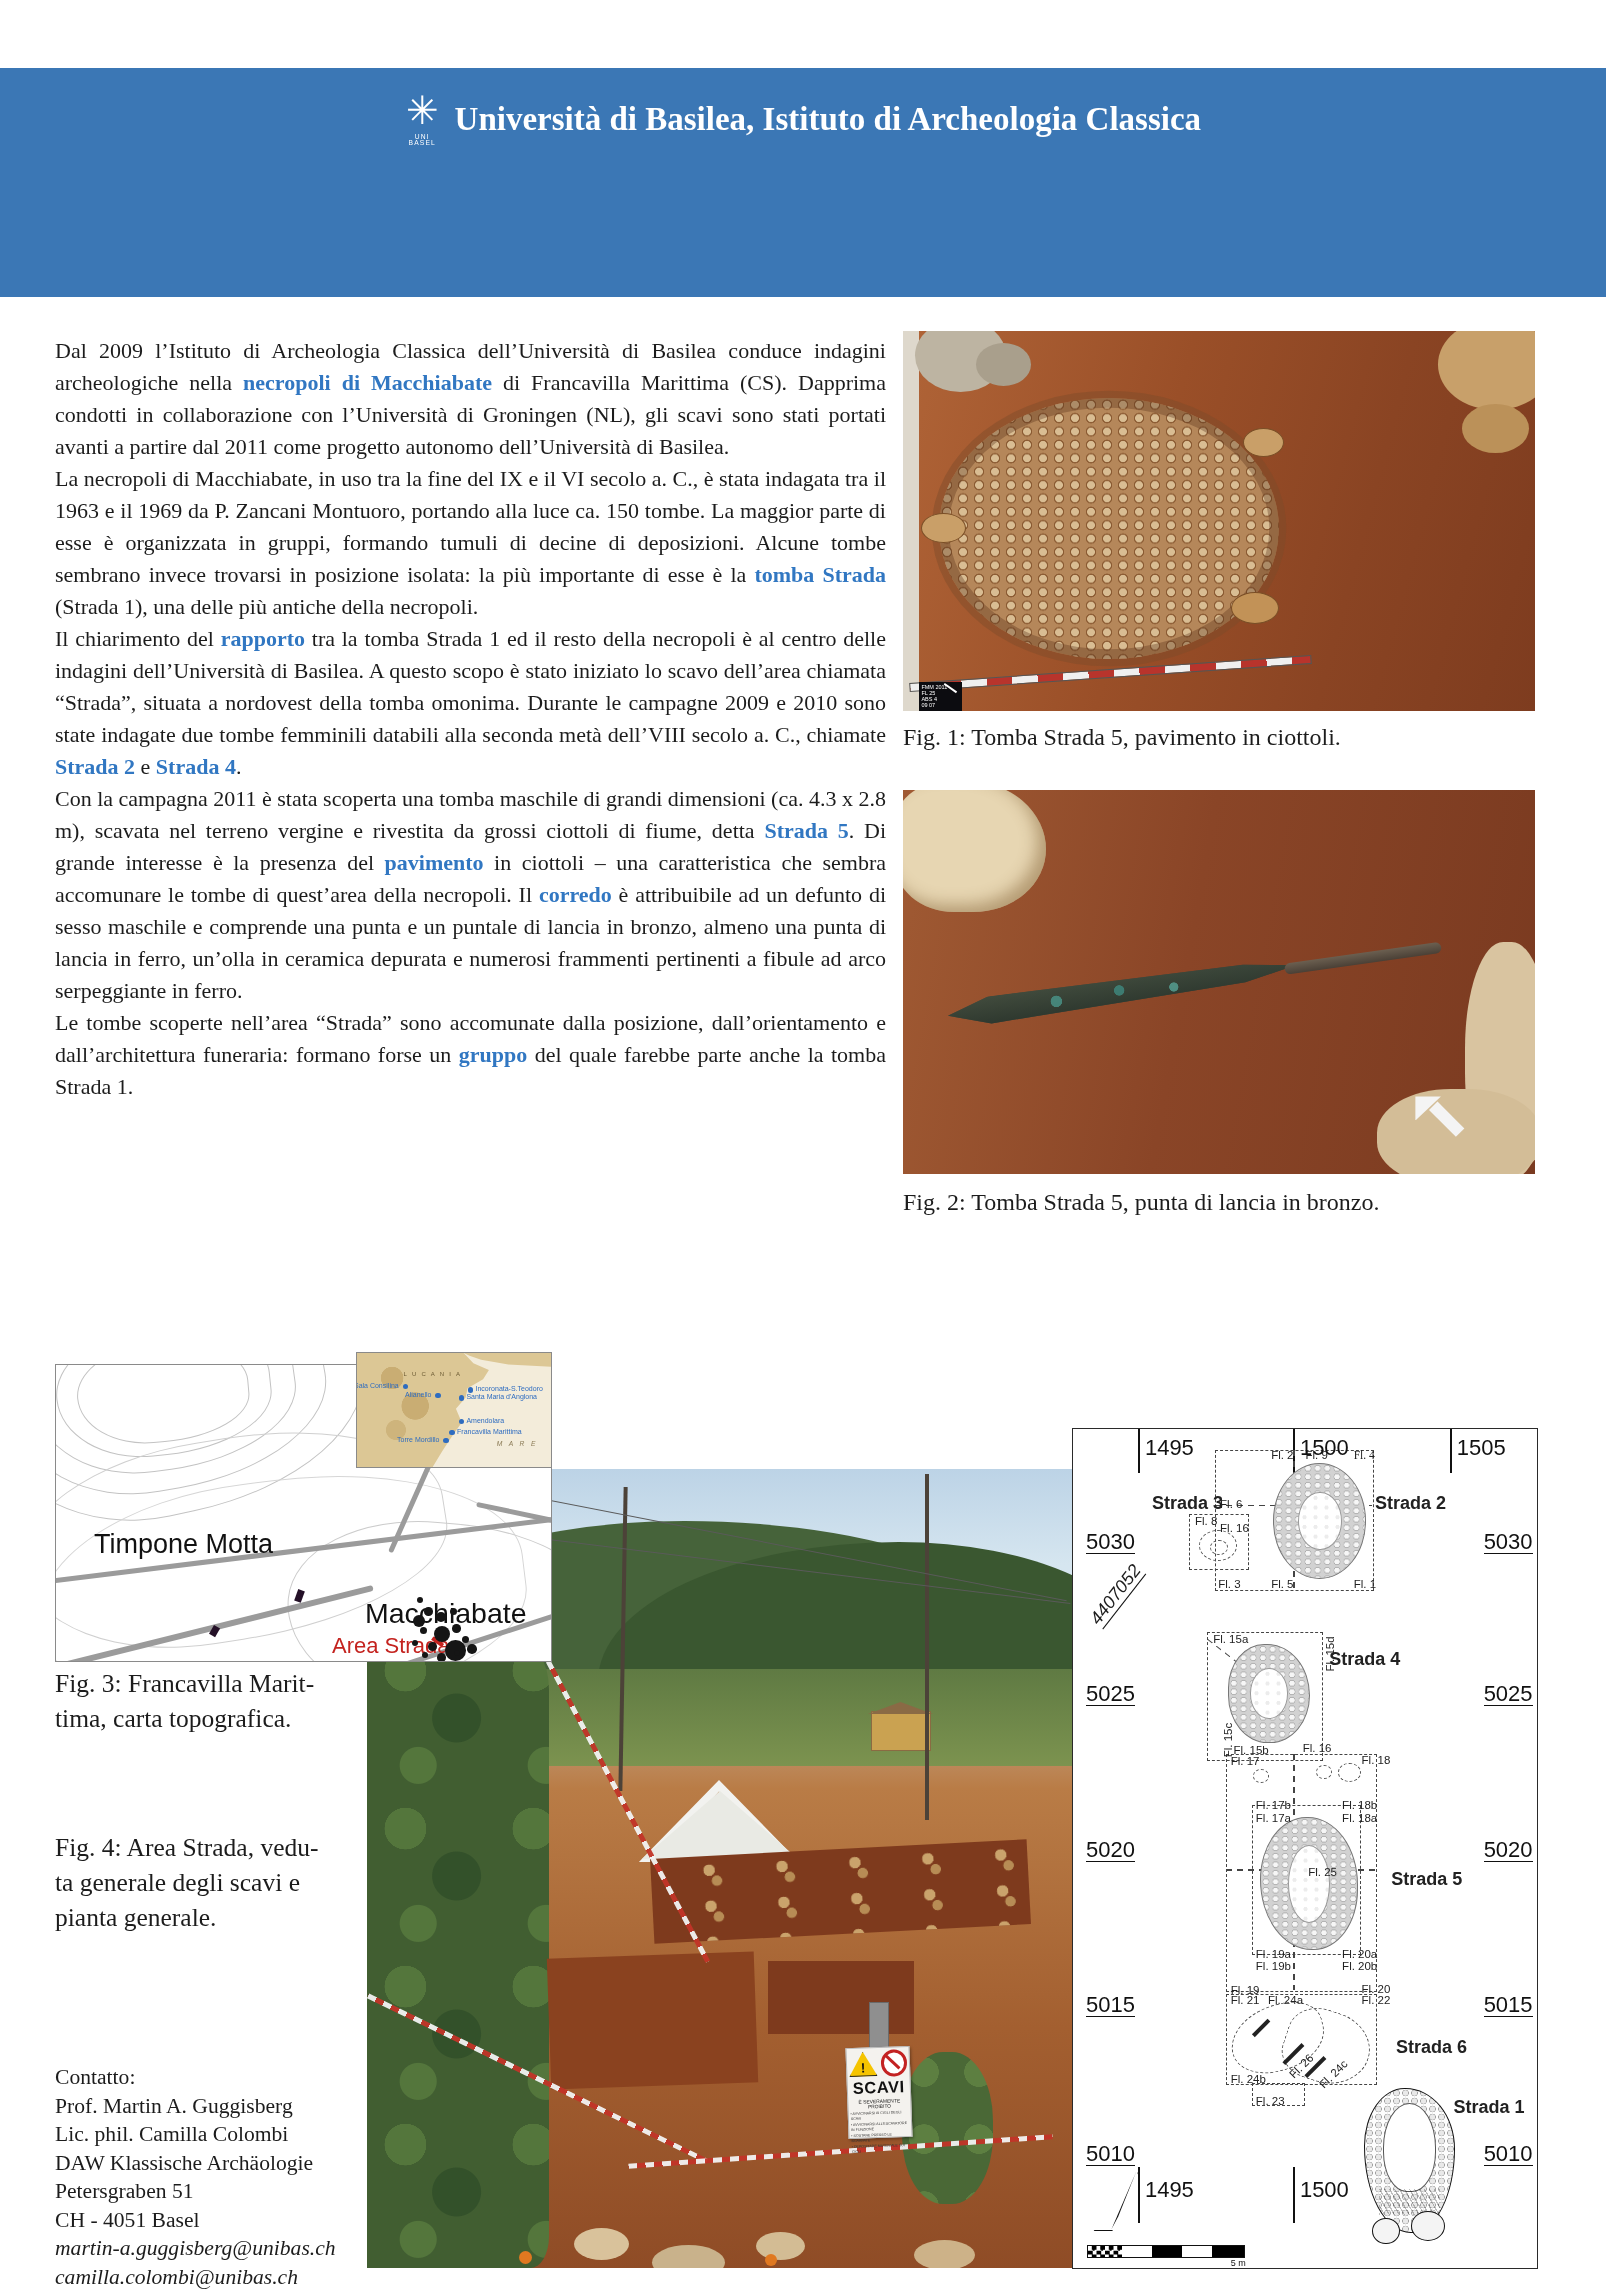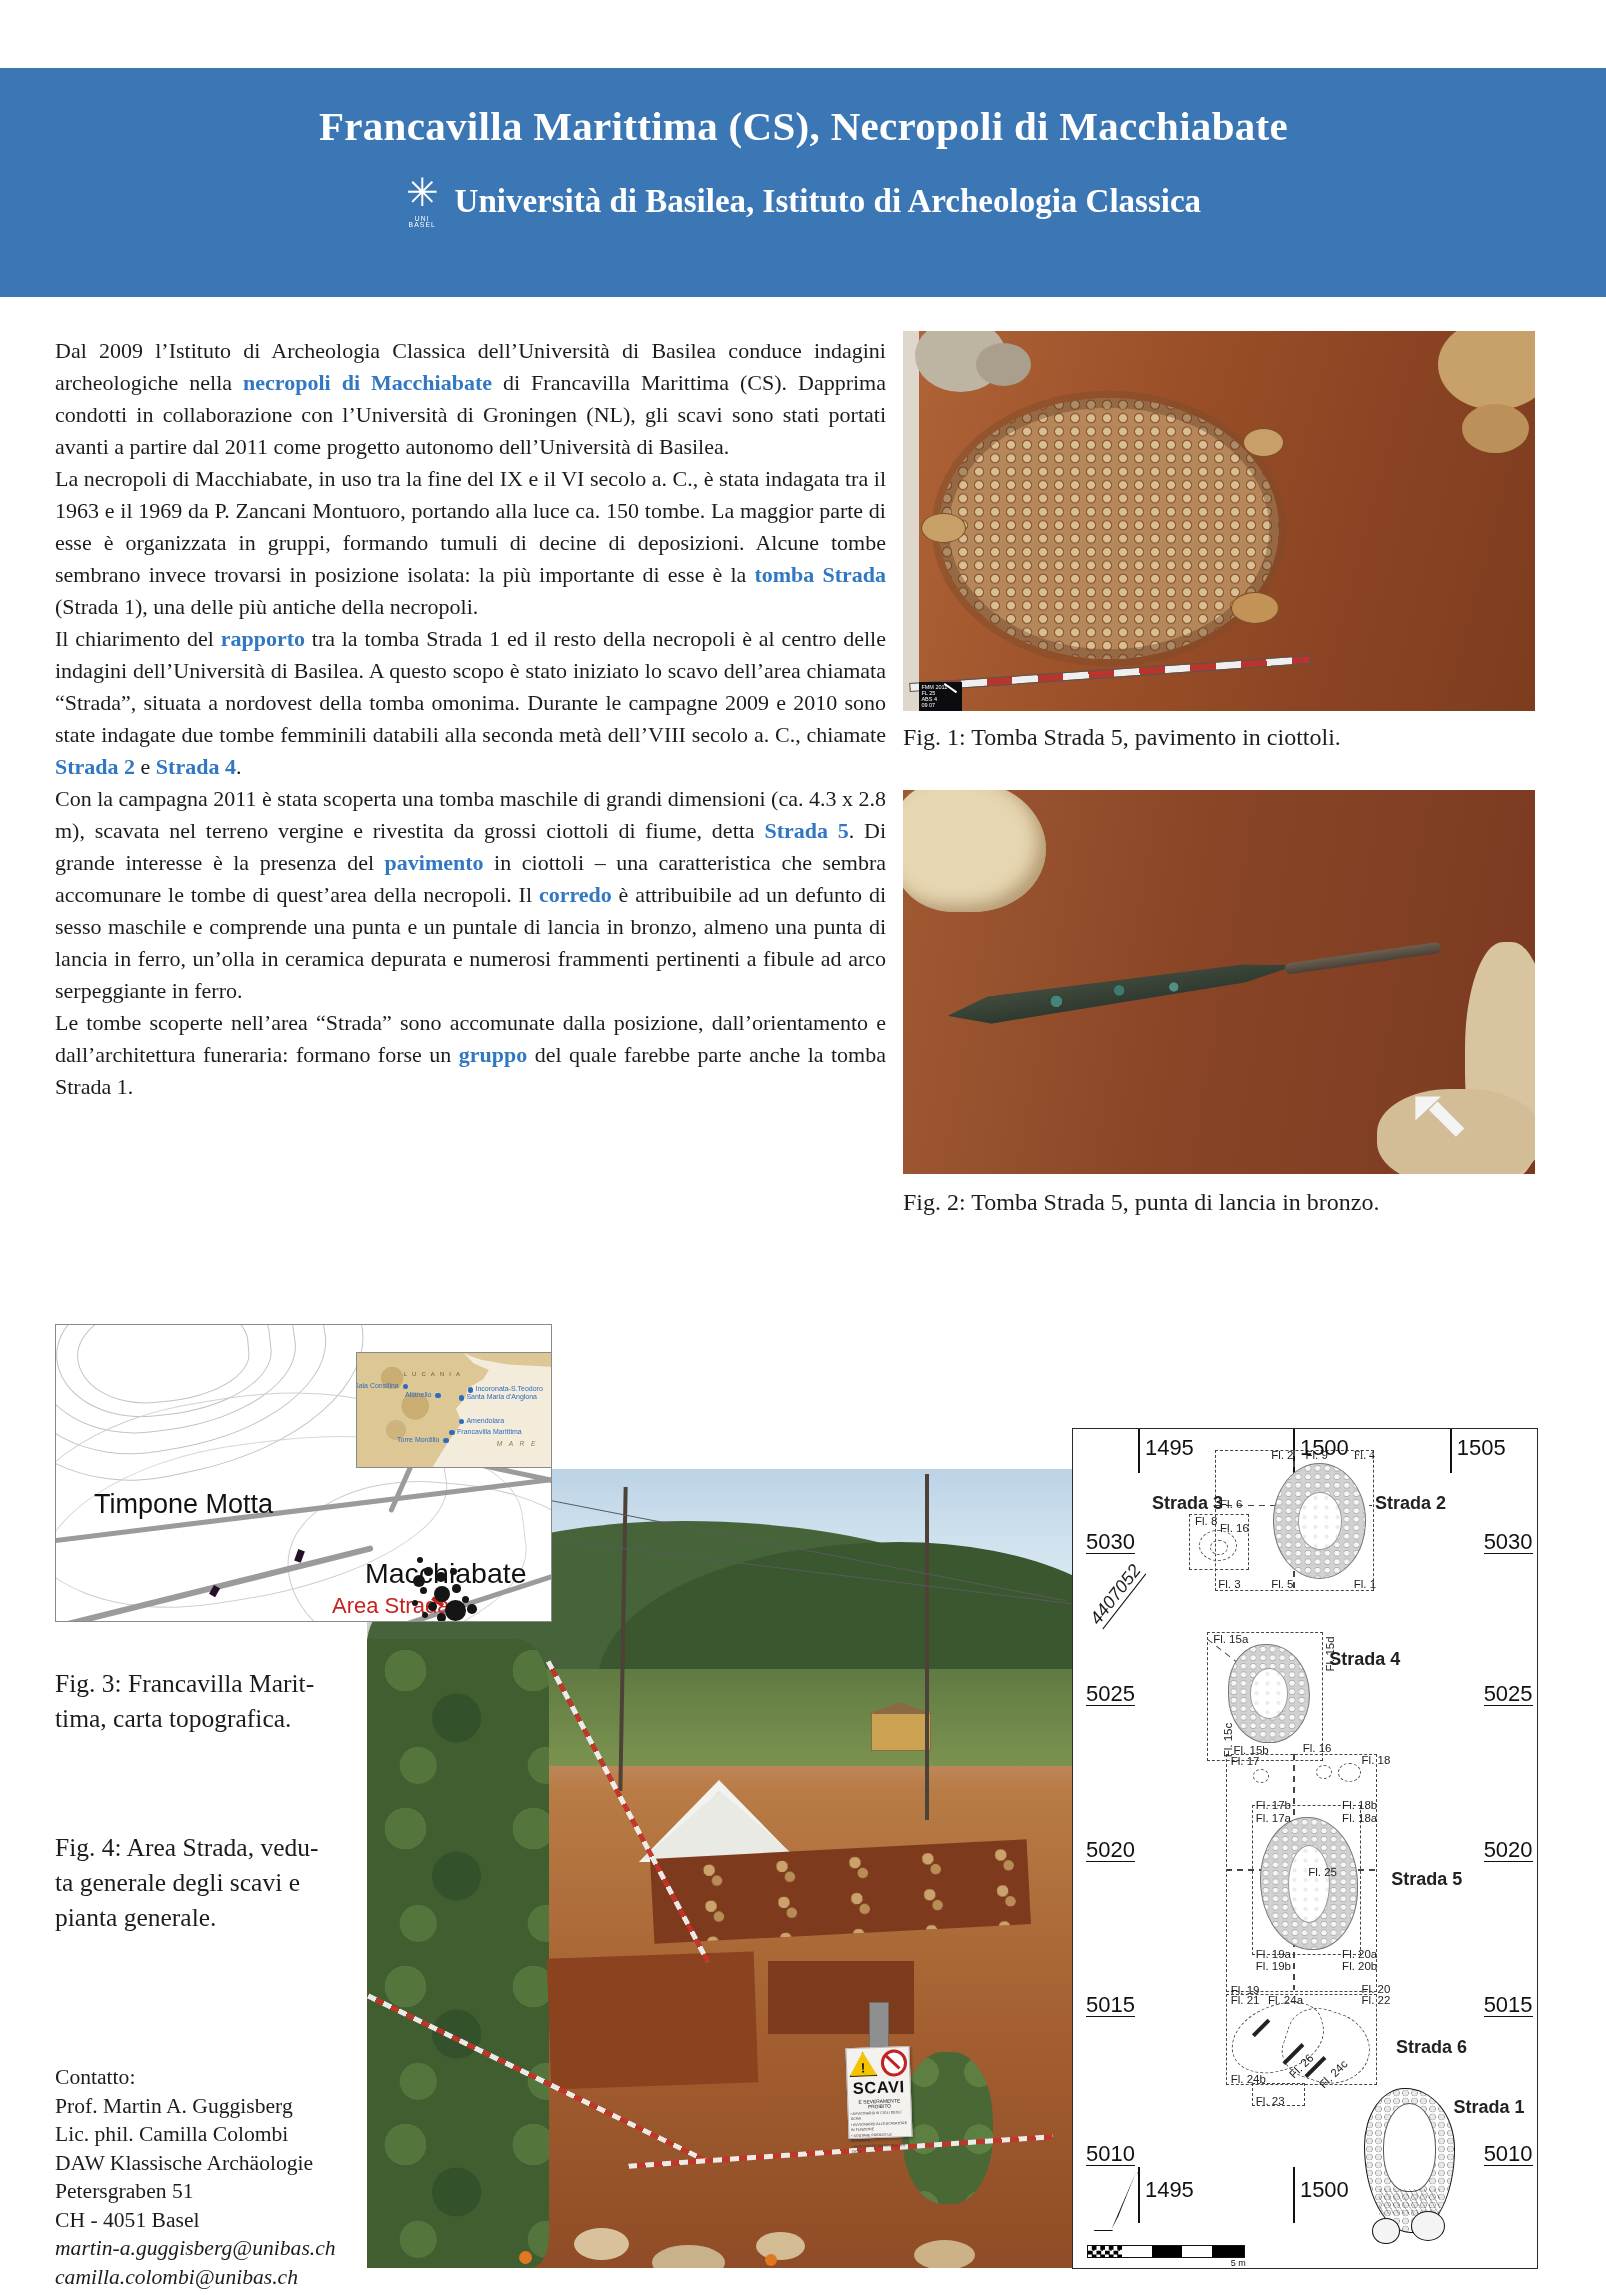--- a/index.html
+++ b/index.html
@@ -59,21 +59,20 @@
   .proh{width:20.7px;height:20.7px;border:3px solid #c32222;border-radius:50%;position:relative;background:#fff}
   .proh:after{content:"";position:absolute;left:-1.2px;top:8px;width:19.4px;height:3px;background:#c32222;transform:rotate(45deg)}
   .tape{position:absolute;height:4.9px;background:repeating-linear-gradient(90deg,#f2f2f2 0 8.5px,#c23428 8.5px 17px);opacity:.95}
   .contact{font-size:21.6px;line-height:28.5px}
   .em{font-style:italic}
 </style>
 </head>
 <body>
 
 <div class="abs band">
-  <div class="title">Francavilla Marittima (CS), Necropoli di Macchiabate</div>
   <div class="subrow">
     <div class="logo">
       <span class="star">✳</span>
       <span class="lt">UNI
 BASEL</span>
     </div>
     <div class="subtitle">Università di Basilea, Istituto di Archeologia Classica</div>
   </div>
 </div>
 
@@ -167,21 +166,21 @@
     <div class="sans" style="text-align:center;font-size:4.9px;color:#222;margin-top:1.8px">È SEVERAMENTE PROIBITO</div>
     <div class="sans" id="sign-bullets" style="font-size:3.6px;line-height:5.5px;color:#333;margin-top:1.8px">
         <div>• AVVICINARSI AI CIGLI DEGLI SCAVI</div>
         <div>• AVVICINARSI ALL'ESCAVATORE IN FUNZIONE</div>
         <div>• SOSTARE PRESSO LE SCARPATE</div>
         <div>• DEPOSITARE MATERIALE SUI CIGLI</div>
       </div>
   </div>
 </div>
 
-<div class="abs" style="left:55px;top:1324px;width:495px;height:296px;background:#fff;border:0.6px solid #8a8a8a;overflow:hidden;z-index:2">
+<div class="abs" style="left:55px;top:1364px;width:495px;height:296px;background:#fff;border:0.6px solid #8a8a8a;overflow:hidden;z-index:2">
   <div class="contour" style="left:-73px;top:-109px;width:377px;height:255px;transform:rotate(-12deg)"></div>
   <div class="contour" style="left:-49px;top:-85px;width:316px;height:207px;transform:rotate(-10deg)"></div>
   <div class="contour" style="left:-24px;top:-61px;width:261px;height:164px;transform:rotate(-8deg)"></div>
   <div class="contour" style="left:0px;top:-40px;width:213px;height:128px;transform:rotate(-6deg)"></div>
   <div class="contour" style="left:20.7px;top:-22px;width:170px;height:97px;transform:rotate(-5deg)"></div>
   <div class="contour" style="left:-36px;top:73px;width:425px;height:200px;transform:rotate(-9deg);border-color:#d0d0d0"></div>
   <div class="contour" style="left:-18px;top:115px;width:486px;height:231px;transform:rotate(-7deg);border-color:#d6d6d6"></div>
   <div class="contour" style="left:231px;top:158px;width:316px;height:182px;transform:rotate(5deg);border-color:#cccccc"></div>
   <div class="road" style="left:-12px;top:182px;width:528px;height:4.9px;transform:rotate(-7deg)"></div>
   <div class="road" style="left:-18px;top:261px;width:340px;height:5.5px;transform:rotate(-14deg)"></div>

